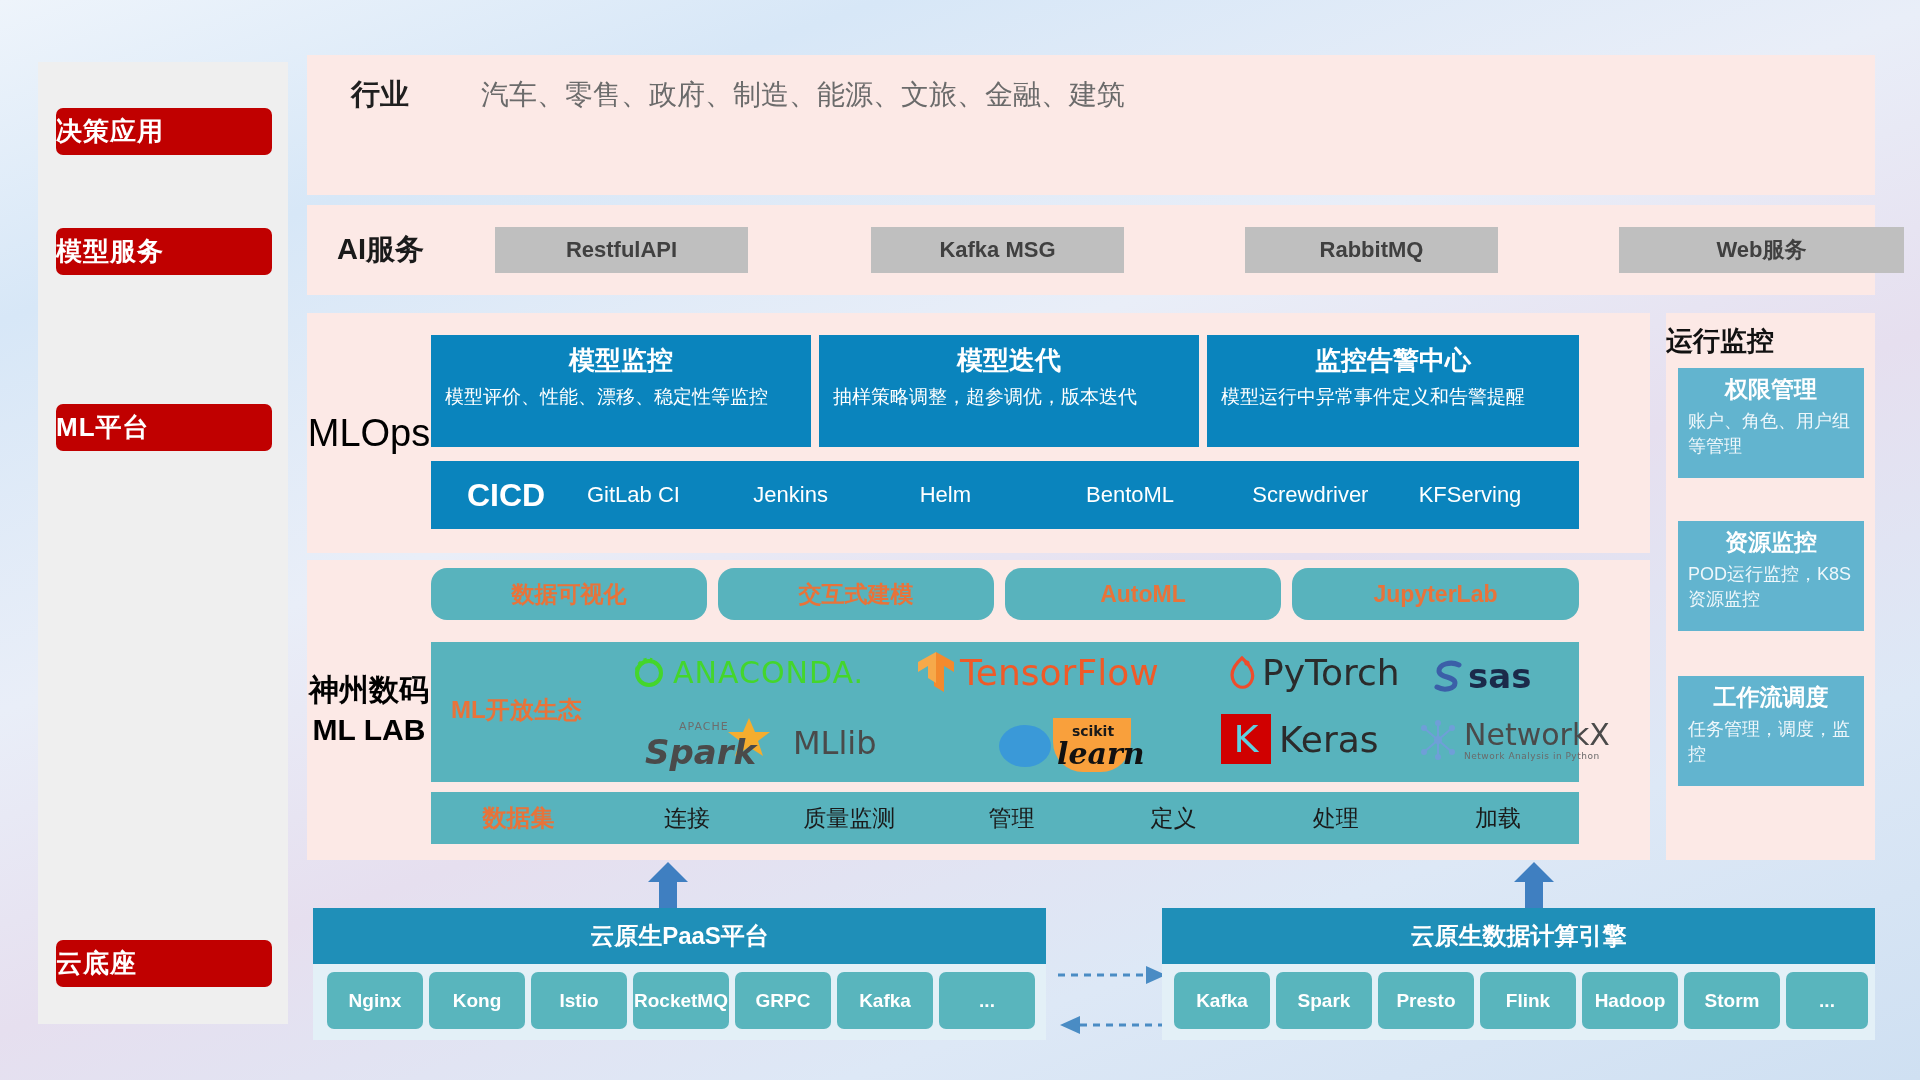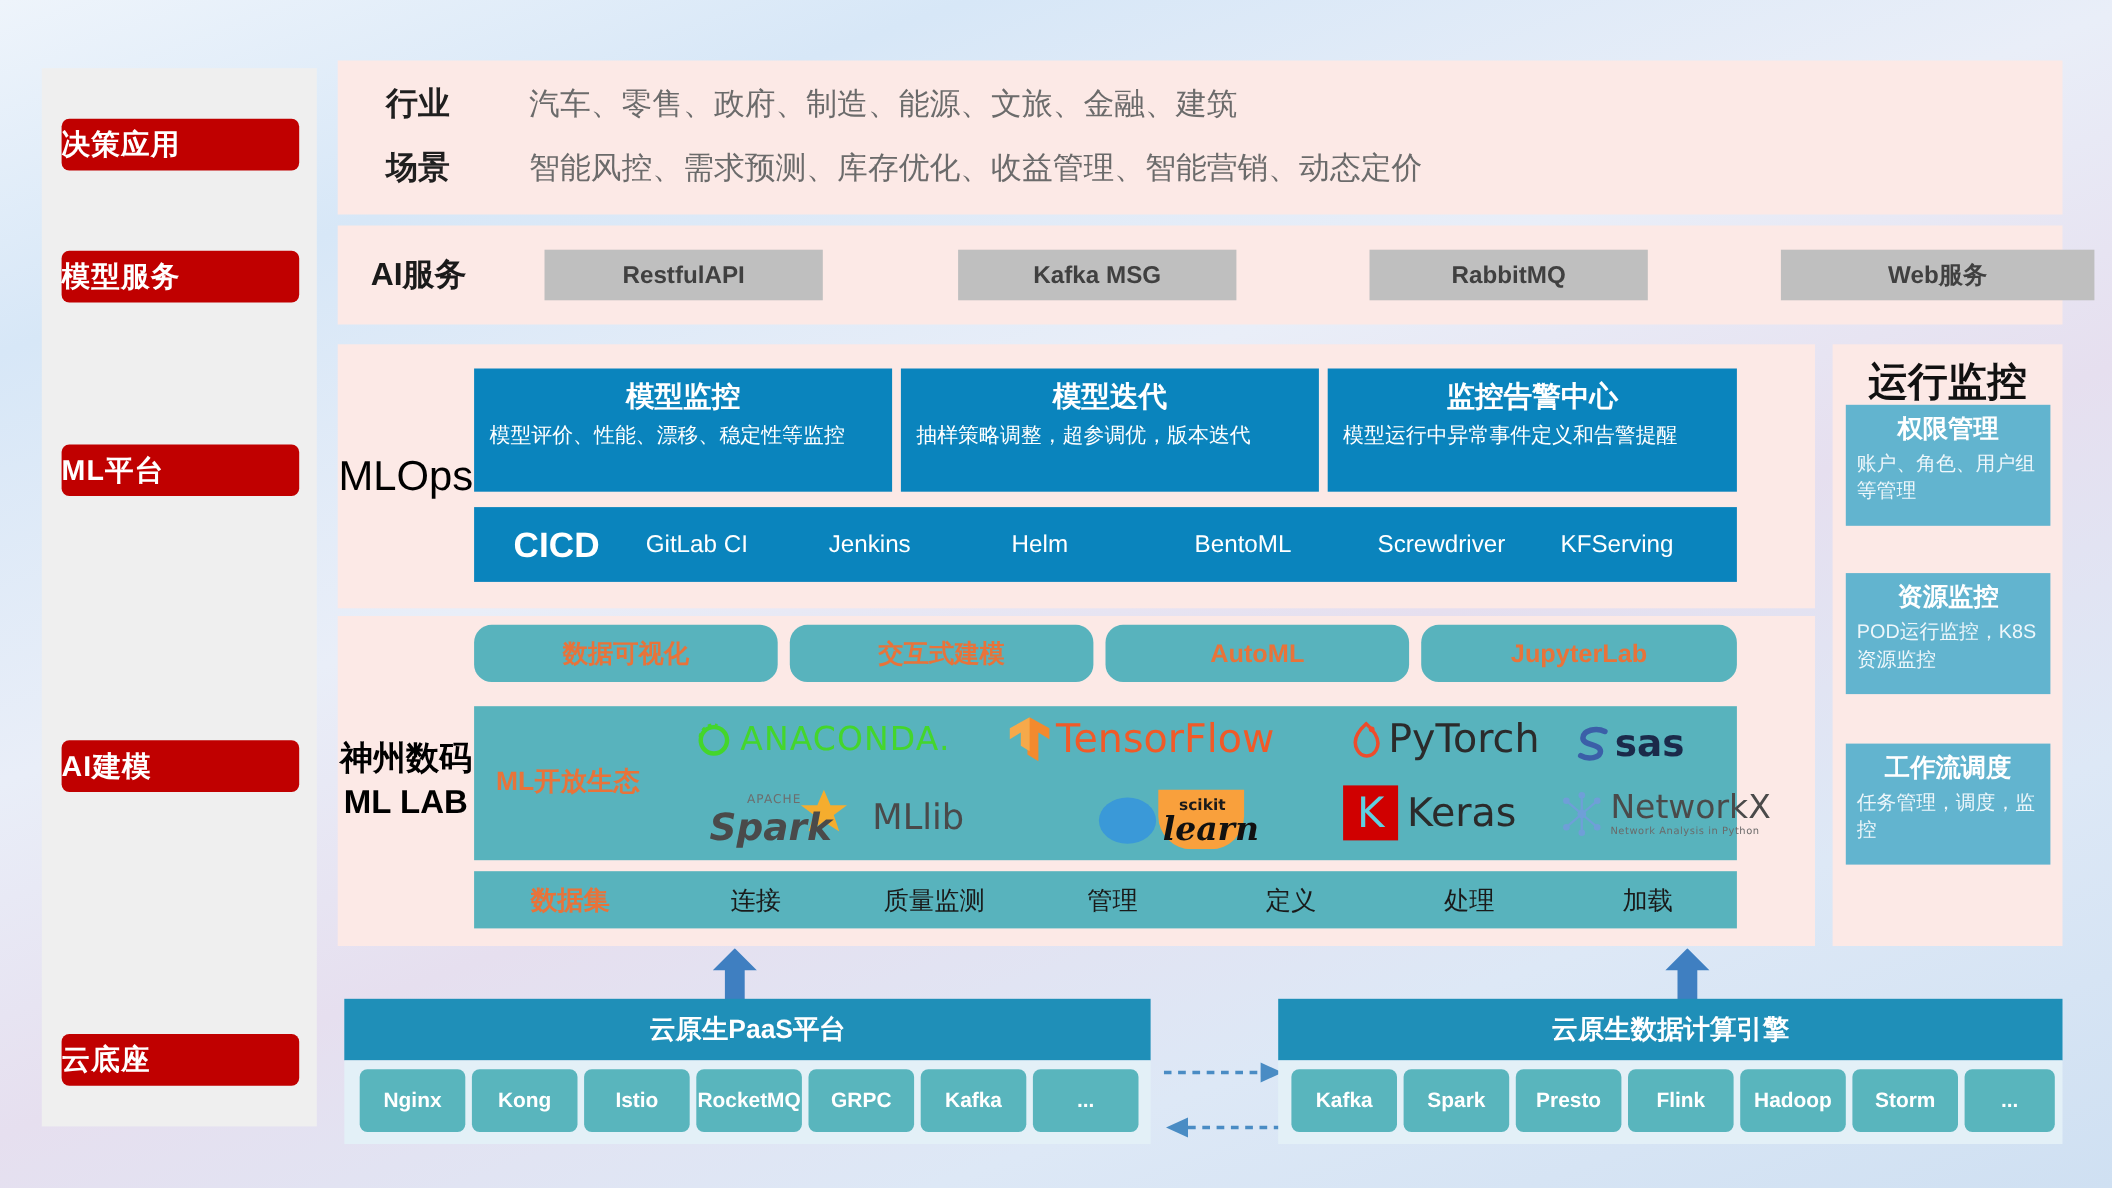--- a/index.html
+++ b/index.html
@@ -79,22 +79,22 @@
   .eco-title{position:absolute;left:20px;top:52px;font-size:24px;font-weight:bold;color:#e8733a;}
   .ds{
     position:absolute;left:124px;top:232px;width:1148px;height:52px;background:#58b3bd;
     display:flex;align-items:center;
   }
   .ds .head{width:175px;text-align:center;color:#e8733a;font-weight:bold;font-size:24px;flex:none;}
   .ds .it{flex:1;text-align:center;color:#1a1a1a;font-size:23px;}
 
   
   #band-mon{left:1666px;top:313px;width:209px;height:547px;}
-  .mon-title{position:absolute;left:0;top:10px;width:209px;text-align:center;
-    font-size:36px;font-weight:bold;color:#111;}
+  .mon-title{position:absolute;left:0;top:10px;width:209px;text-align:left;
+    font-size:27px;font-weight:bold;color:#111;}
   .mon-card{
     position:absolute;left:12px;width:186px;background:#62b4cf;
     box-sizing:border-box;padding:6px 10px 0 10px;
   }
   .mon-card .t{font-size:23px;font-weight:bold;color:#fff;text-align:center;line-height:31px;}
   .mon-card .d{font-size:18px;color:#eef7fb;line-height:25px;margin-top:4px;}
 
   
   .cloud-head{
     position:absolute;height:56px;background:#1f8fb8;color:#fff;
@@ -122,36 +122,29 @@
   <div class="rail">
     <div class="rail-btn" style="top:46px">
         <span>决策应用</span>
       </div>
     <div class="rail-btn" style="top:166px">
         <span>模型服务</span>
       </div>
     <div class="rail-btn" style="top:342px">
         <span>ML平台</span>
       </div>
-    <div class="rail-btn" style="top:611px">
-        <span>AI建模</span>
-      </div>
     <div class="rail-btn" style="top:878px">
         <span>云底座</span>
       </div>
   </div>
 
   <div class="band" id="band-app">
     <div class="app-line" style="left:44px;top:20px;">
       <span class="app-key">行业</span>
       <span class="app-val">汽车、零售、政府、制造、能源、文旅、金融、建筑</span>
-    </div>
-    <div class="app-line" style="left:44px;top:78px;">
-      <span class="app-key">场景</span>
-      <span class="app-val">智能风控、需求预测、库存优化、收益管理、智能营销、动态定价</span>
     </div>
   </div>
 
   <div class="band" id="band-svc">
     <div class="svc-label row-label">AI服务</div>
     <div class="svc-chip" style="left:188px;width:253px;">RestfulAPI</div>
     <div class="svc-chip" style="left:564px;width:253px;">Kafka MSG</div>
     <div class="svc-chip" style="left:938px;width:253px;">RabbitMQ</div>
     <div class="svc-chip" style="left:1312px;width:285px;">Web服务</div>
   </div>

